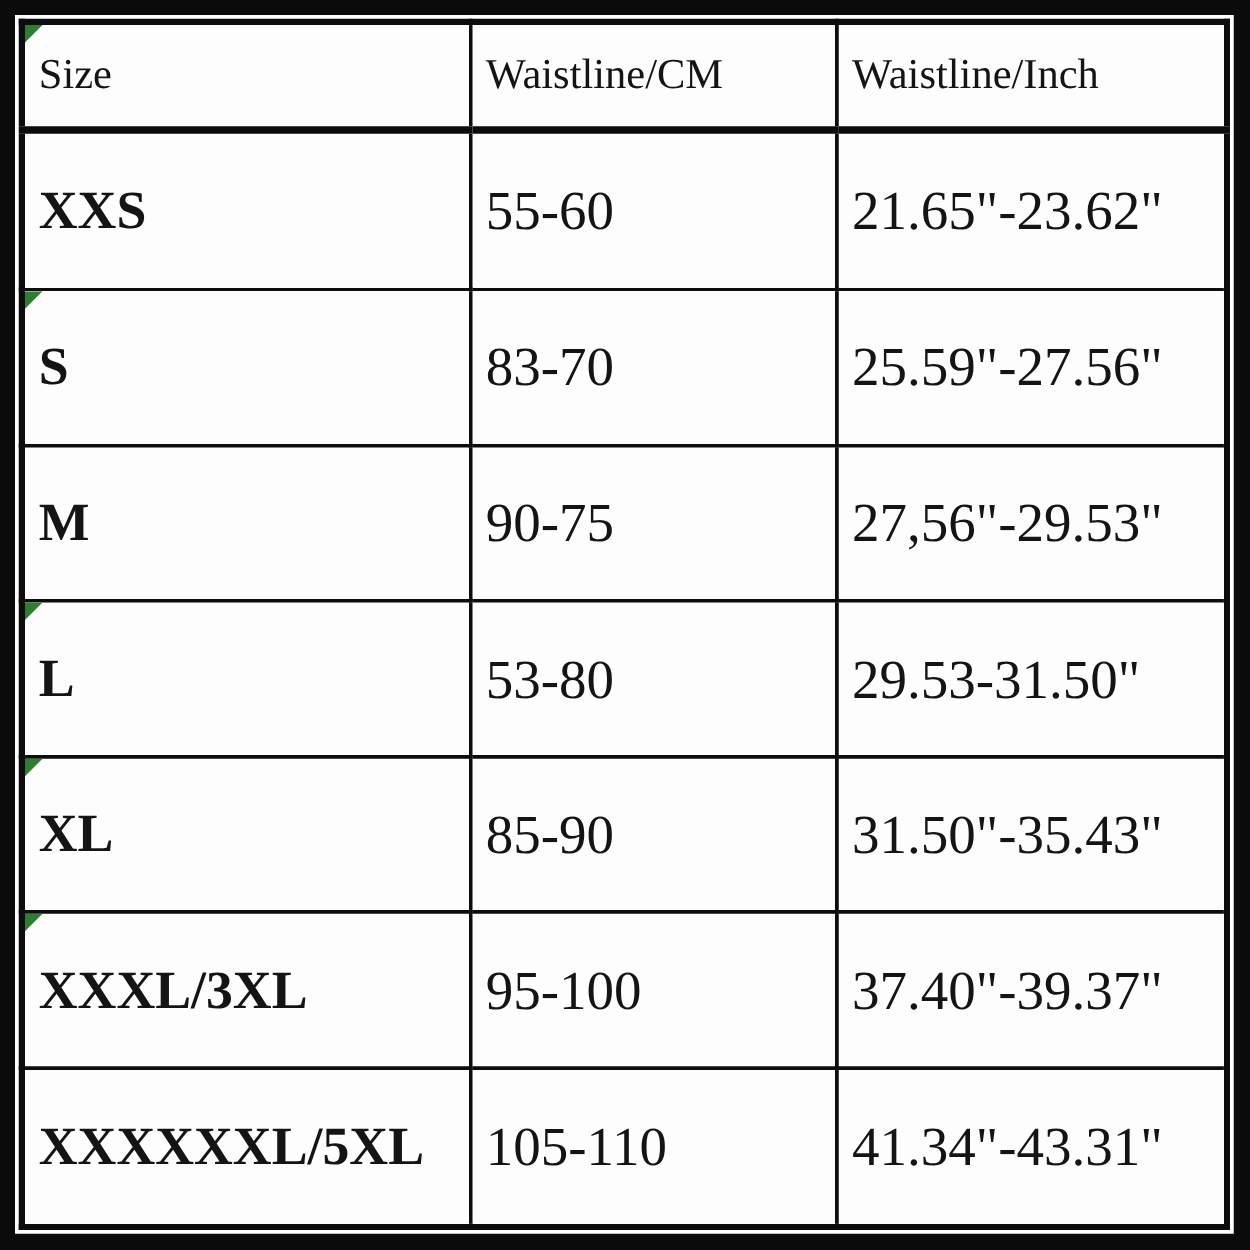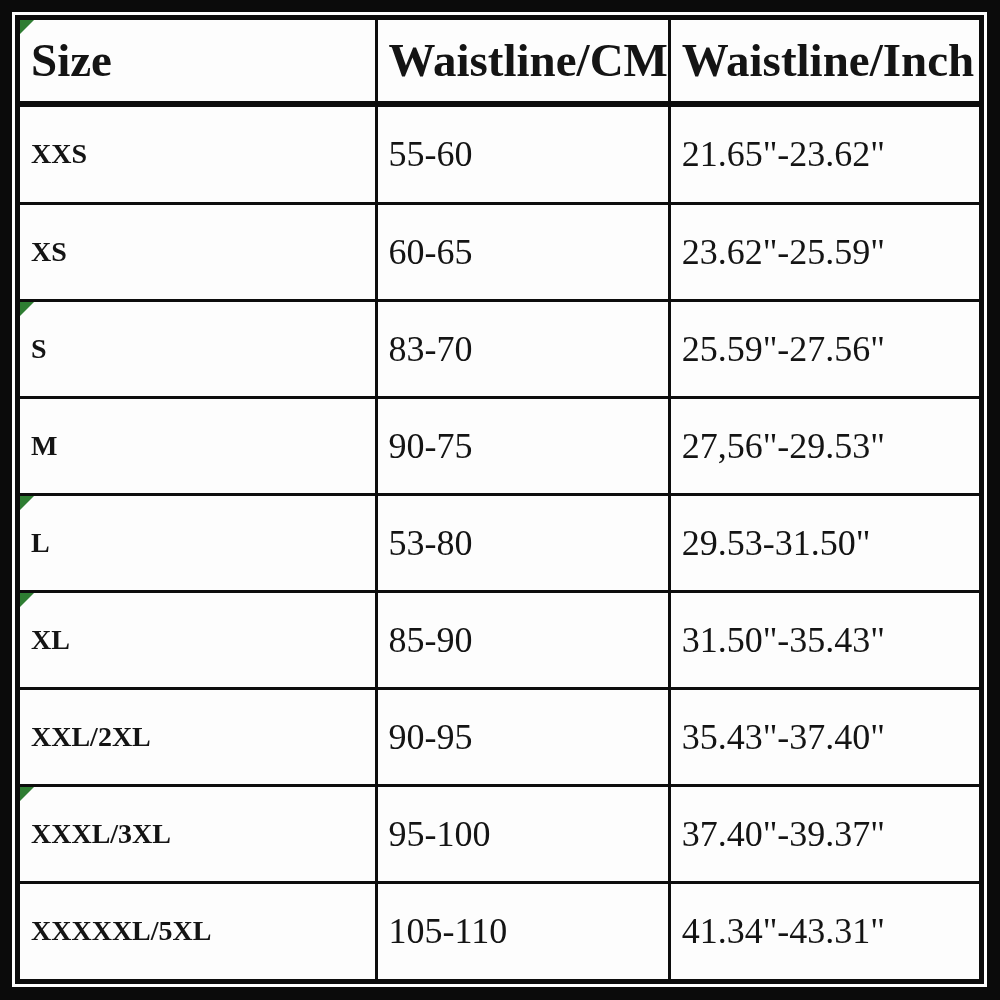--- a/index.html
+++ b/index.html
@@ -38,26 +38,26 @@
     background:var(--cellbg);
     color:var(--text);
     text-align:left;
     vertical-align:middle;
     padding:0 6px 0 11px;
     overflow:hidden;
     white-space:nowrap;
   }
   tr.header-row{height:86px;}
   tr.header-row th{
-    font-weight:bold;
-    font-size:47px;
+    font-weight:normal;
+    font-size:34px;
     border-bottom-width:6px;
   }
-  td{font-size:36px;}
-  td.size-cell{font-weight:bold;font-size:28px;}
+  td{font-size:44px;}
+  td.size-cell{font-weight:bold;font-size:43px;}
   td.cm-cell,td.inch-cell{font-weight:normal;}
   .corner-marker{
     position:absolute;
     top:0;left:0;
     width:0;height:0;
     border-top:14px solid var(--marker);
     border-right:14px solid transparent;
   }
 </style>
 </head>
@@ -77,54 +77,44 @@
           <th>Waistline/Inch</th>
         </tr>
     </thead>
     <tbody>
         <tr>
           <td class="size-cell">XXS</td>
           <td class="cm-cell">55-60</td>
           <td class="inch-cell">21.65"-23.62"</td>
         </tr>
         <tr>
-          <td class="size-cell">XS</td>
-          <td class="cm-cell">60-65</td>
-          <td class="inch-cell">23.62"-25.59"</td>
-        </tr>
-        <tr>
           <td class="size-cell"><span class="corner-marker"></span>S</td>
           <td class="cm-cell">83-70</td>
           <td class="inch-cell">25.59"-27.56"</td>
         </tr>
         <tr>
           <td class="size-cell">M</td>
           <td class="cm-cell">90-75</td>
           <td class="inch-cell">27,56"-29.53"</td>
         </tr>
         <tr>
           <td class="size-cell"><span class="corner-marker"></span>L</td>
           <td class="cm-cell">53-80</td>
           <td class="inch-cell">29.53-31.50"</td>
         </tr>
         <tr>
           <td class="size-cell"><span class="corner-marker"></span>XL</td>
           <td class="cm-cell">85-90</td>
           <td class="inch-cell">31.50"-35.43"</td>
         </tr>
         <tr>
-          <td class="size-cell">XXL/2XL</td>
-          <td class="cm-cell">90-95</td>
-          <td class="inch-cell">35.43"-37.40"</td>
-        </tr>
-        <tr>
           <td class="size-cell"><span class="corner-marker"></span>XXXL/3XL</td>
           <td class="cm-cell">95-100</td>
           <td class="inch-cell">37.40"-39.37"</td>
         </tr>
         <tr>
-          <td class="size-cell">XXXXXL/5XL</td>
+          <td class="size-cell">XXXXXXL/5XL</td>
           <td class="cm-cell">105-110</td>
           <td class="inch-cell">41.34"-43.31"</td>
         </tr>
       </tbody>
   </table>
 </div>
 
 </body></html>

